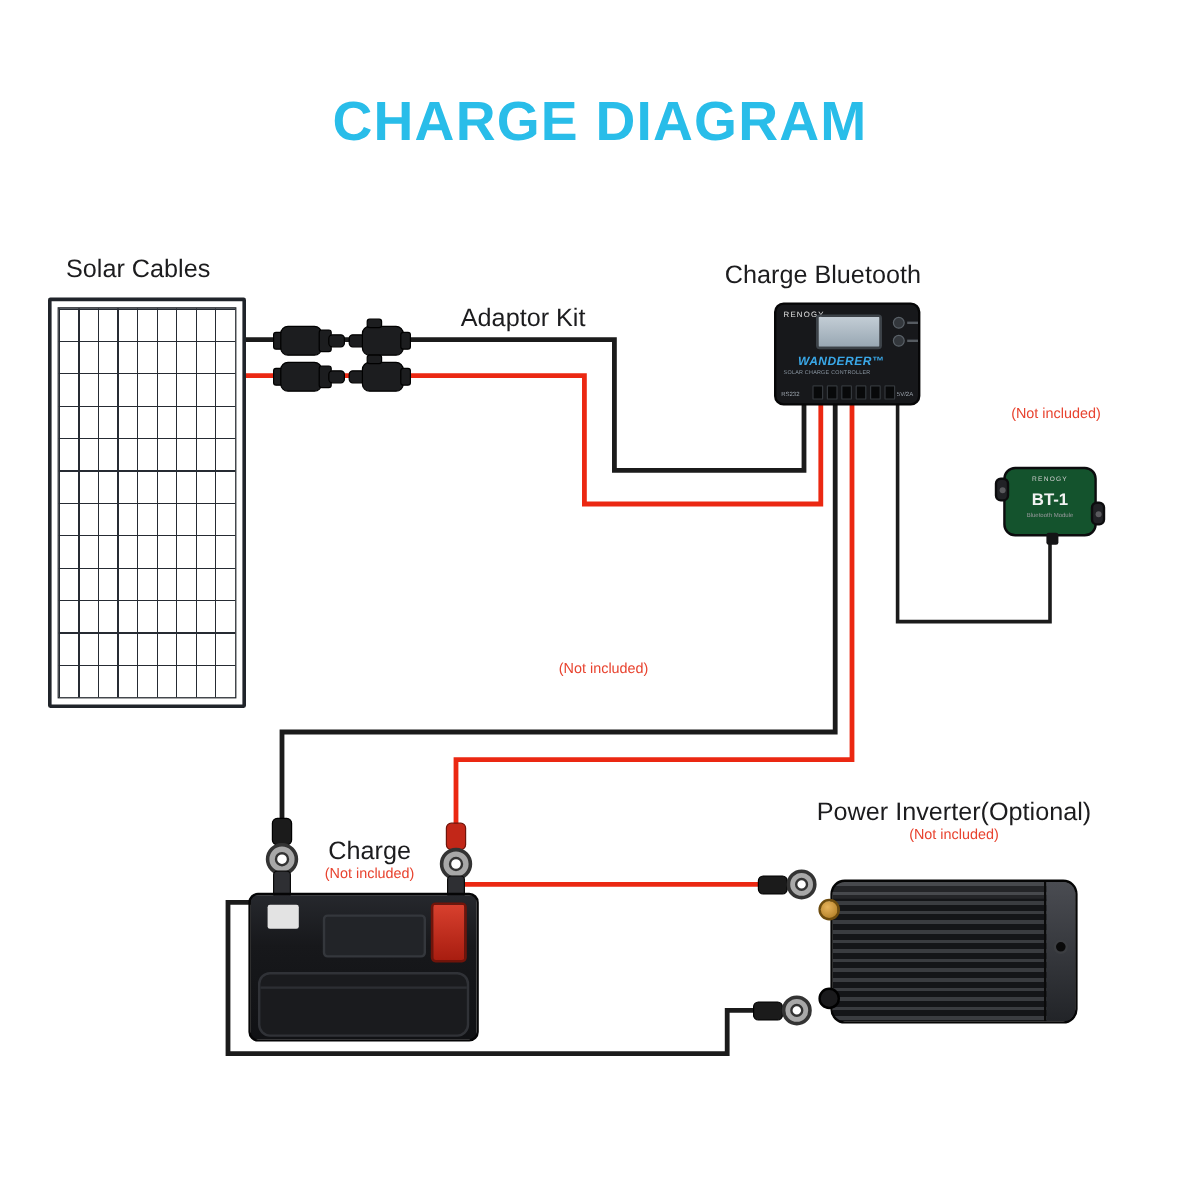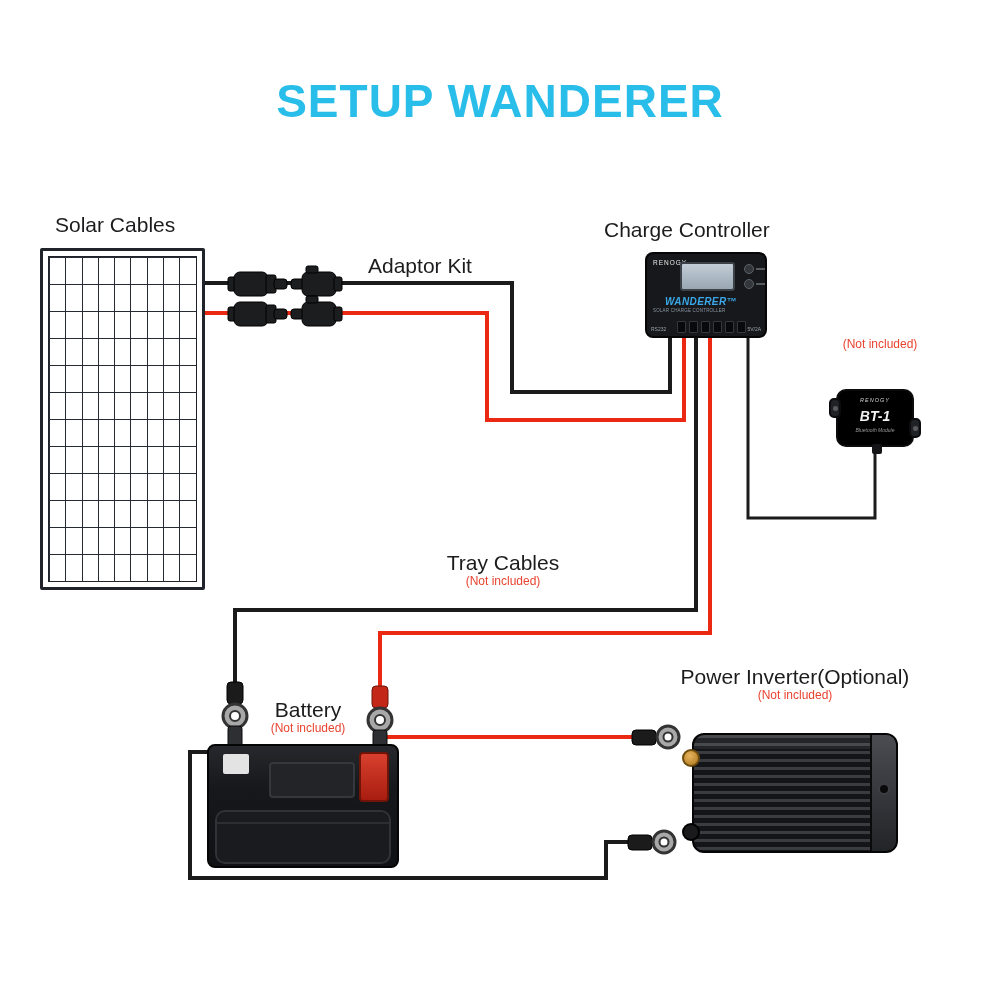--- a/index.html
+++ b/index.html
@@ -49,22 +49,22 @@
   .ctl-bar{width:9px;height:2px;background:#565b61;}
   .bar1{left:109px;top:14px;} .bar2{left:109px;top:29px;}
   .ctl-model{left:18px;top:42px;font-size:10px;font-weight:bold;letter-spacing:.4px;color:#3aa8e8;font-style:italic;}
   .ctl-sub{left:6px;top:54px;font-size:4.5px;letter-spacing:.2px;color:#8b97a3;}
   .ctl-terms{left:30px;bottom:3px;display:flex;gap:3px;}
   .ctl-terms div{position:static;width:9px;height:12px;background:#08090a;border:1px solid #34383d;border-radius:1px;}
   .ctl-pl{left:4px;bottom:4px;font-size:5px;color:#9aa2ab;}
   .ctl-pr{right:4px;bottom:4px;font-size:5px;color:#9aa2ab;}
 
   
-  .bt1{position:absolute;left:836px;top:389px;width:78px;height:58px;background:#000000;
-       border:2px solid #0c0c0e;border-radius:10px;font-style:italic;}
+  .bt1{position:absolute;left:836px;top:389px;width:78px;height:58px;background:#14532d;
+       border:2px solid #0c0c0e;border-radius:10px;}
   .bt1 *{position:absolute;}
   .bt1-ear{width:12px;height:20px;background:#212226;border:2px solid #0c0c0e;border-radius:5px;}
   .earL{left:-9px;top:7px;} .earR{right:-9px;bottom:7px;}
   .bt1-hole{width:5px;height:5px;border-radius:50%;background:#5a5a5e;left:2px;top:6px;}
   .bt1-brand{left:0;top:6px;width:100%;text-align:center;font-size:5.5px;letter-spacing:1px;color:#cfcfcf;}
   .bt1-model{left:0;top:17px;width:100%;text-align:center;font-size:14px;font-weight:bold;color:#f2f2f2;}
   .bt1-sub{left:0;top:36px;width:100%;text-align:center;font-size:5px;color:#9a9a9e;}
   .bt1-stub{left:34px;bottom:-9px;width:10px;height:10px;background:#141416;border-radius:2px;}
 
   
@@ -141,23 +141,23 @@
       <circle class="metal" cx="664" cy="842" r="11"></circle>
       <circle class="hole" cx="664" cy="842" r="4.5"></circle>
     </g>
   </svg>
 
   <div class="panel">
     <div class="panel-inner"></div>
   </div>
   <div class="lbl" style="left:55px;top:213px;">Solar Cables</div>
 
-  <div class="lbl" style="left:368px;top:254px;">Adaptor Kit</div>
-
-  <div class="lbl" style="left:604px;top:218px;">Charge Controller</div>
+  <div class="lbl" style="left:384px;top:254px;">Adaptor Kit</div>
+
+  <div class="lbl" style="left:604px;top:218px;">Charge Bluetooth</div>
   <div class="controller">
     <div class="ctl-brand">RENOGY</div>
     <div class="ctl-lcd"></div>
     <div class="ctl-btn b1"></div>
     <div class="ctl-btn b2"></div>
     <div class="ctl-bar bar1"></div>
     <div class="ctl-bar bar2"></div>
     <div class="ctl-model">WANDERER™</div>
     <div class="ctl-sub">SOLAR CHARGE CONTROLLER</div>
     <div class="ctl-pl">RS232</div>
@@ -182,40 +182,39 @@
     <div class="bt1-ear earR">
         <div class="bt1-hole"></div>
       </div>
     <div class="bt1-brand">RENOGY</div>
     <div class="bt1-model">BT-1</div>
     <div class="bt1-sub">Bluetooth Module</div>
     <div class="bt1-stub"></div>
   </div>
 
   <div class="lbl center" style="left:418px;top:551px;width:170px;">
-    <div>Tray Cables</div>
     <div class="note">(Not included)</div>
   </div>
 
   <div class="lbl center" style="left:228px;top:698px;width:160px;">
-    <div>Battery</div>
+    <div>Charge</div>
     <div class="note">(Not included)</div>
   </div>
   <div class="battery">
     <div class="bat-label"></div>
     <div class="bat-recess"></div>
     <div class="bat-red"></div>
     <div class="bat-tray"></div>
     <div class="bat-seam"></div>
   </div>
 
   <div class="lbl center" style="left:650px;top:665px;width:290px;text-align:center;">
     <div>Power Inverter(Optional)</div>
     <div class="note">(Not included)</div>
   </div>
   <div class="inverter">
     <div class="inv-stud stud-pos"></div>
     <div class="inv-stud stud-neg"></div>
     <div class="inv-port"></div>
   </div>
 
-  <div class="title">SETUP WANDERER</div>
+  <div class="title">CHARGE DIAGRAM</div>
 </div>
 
 </body></html>

